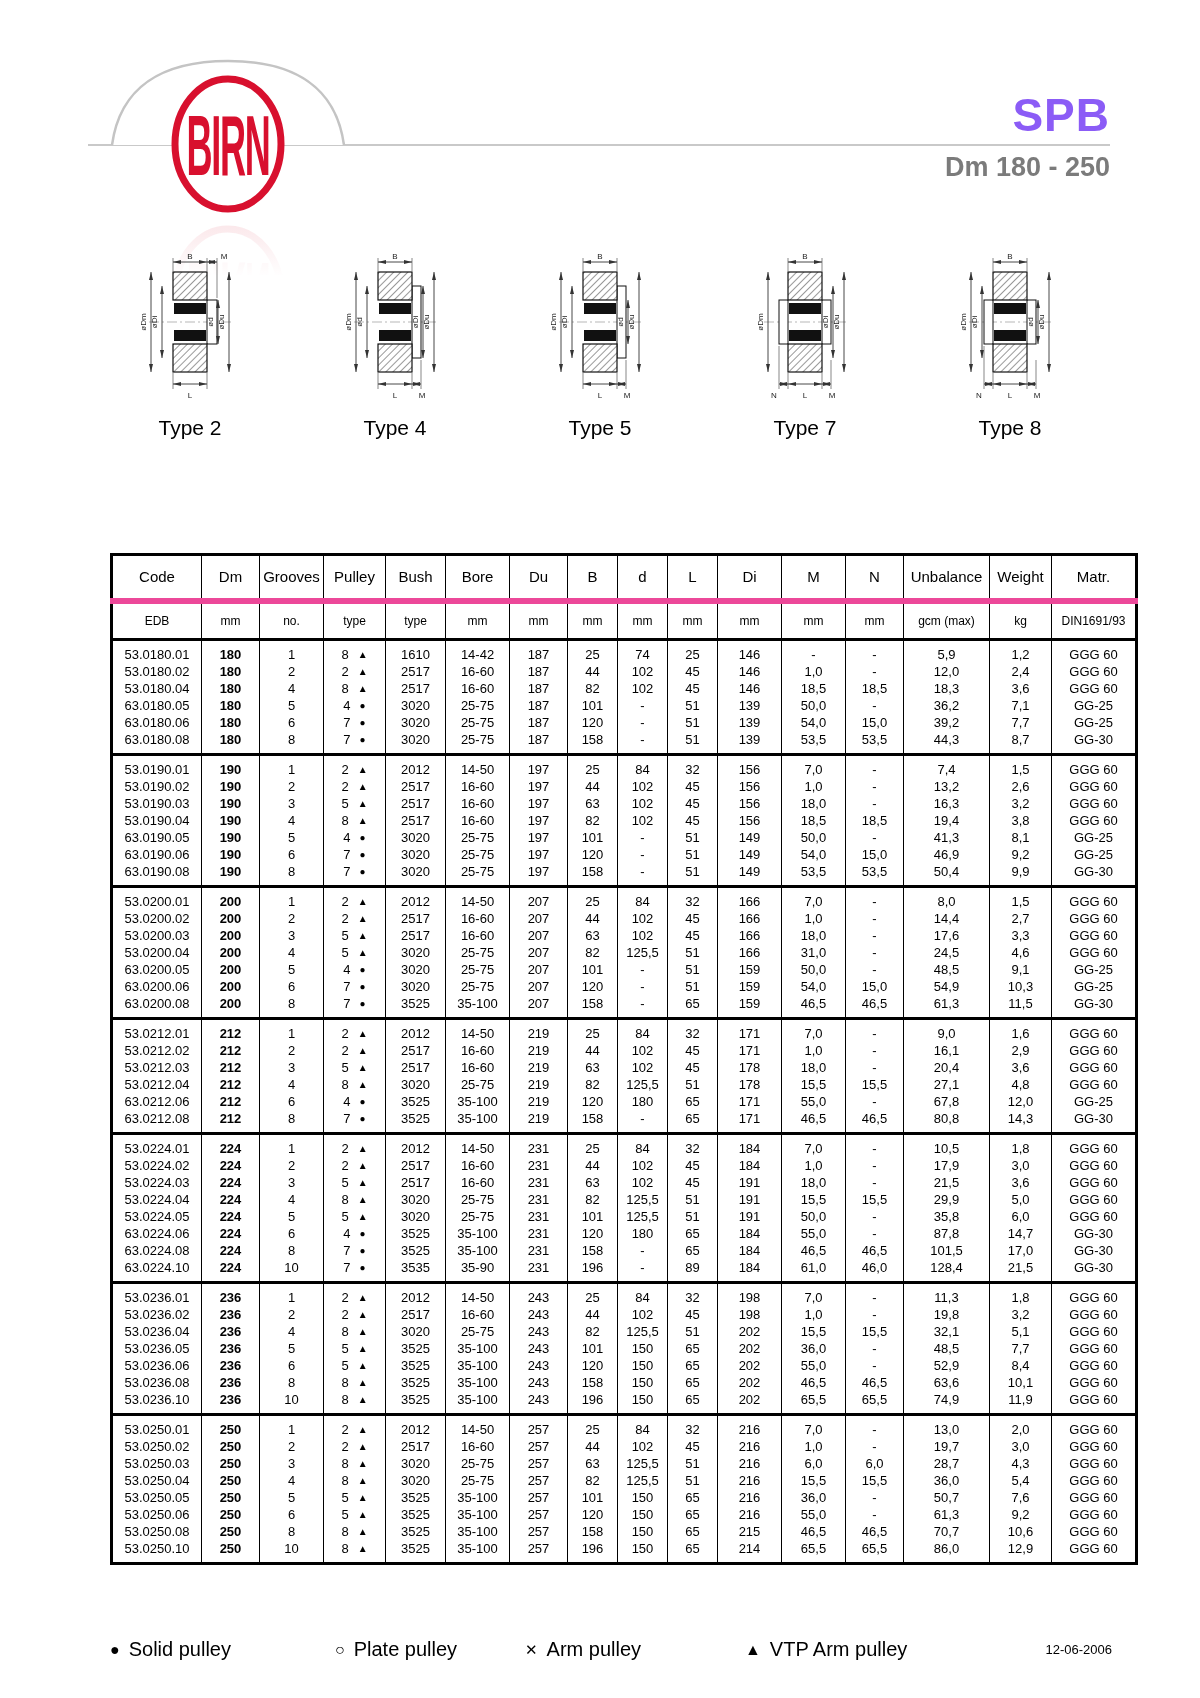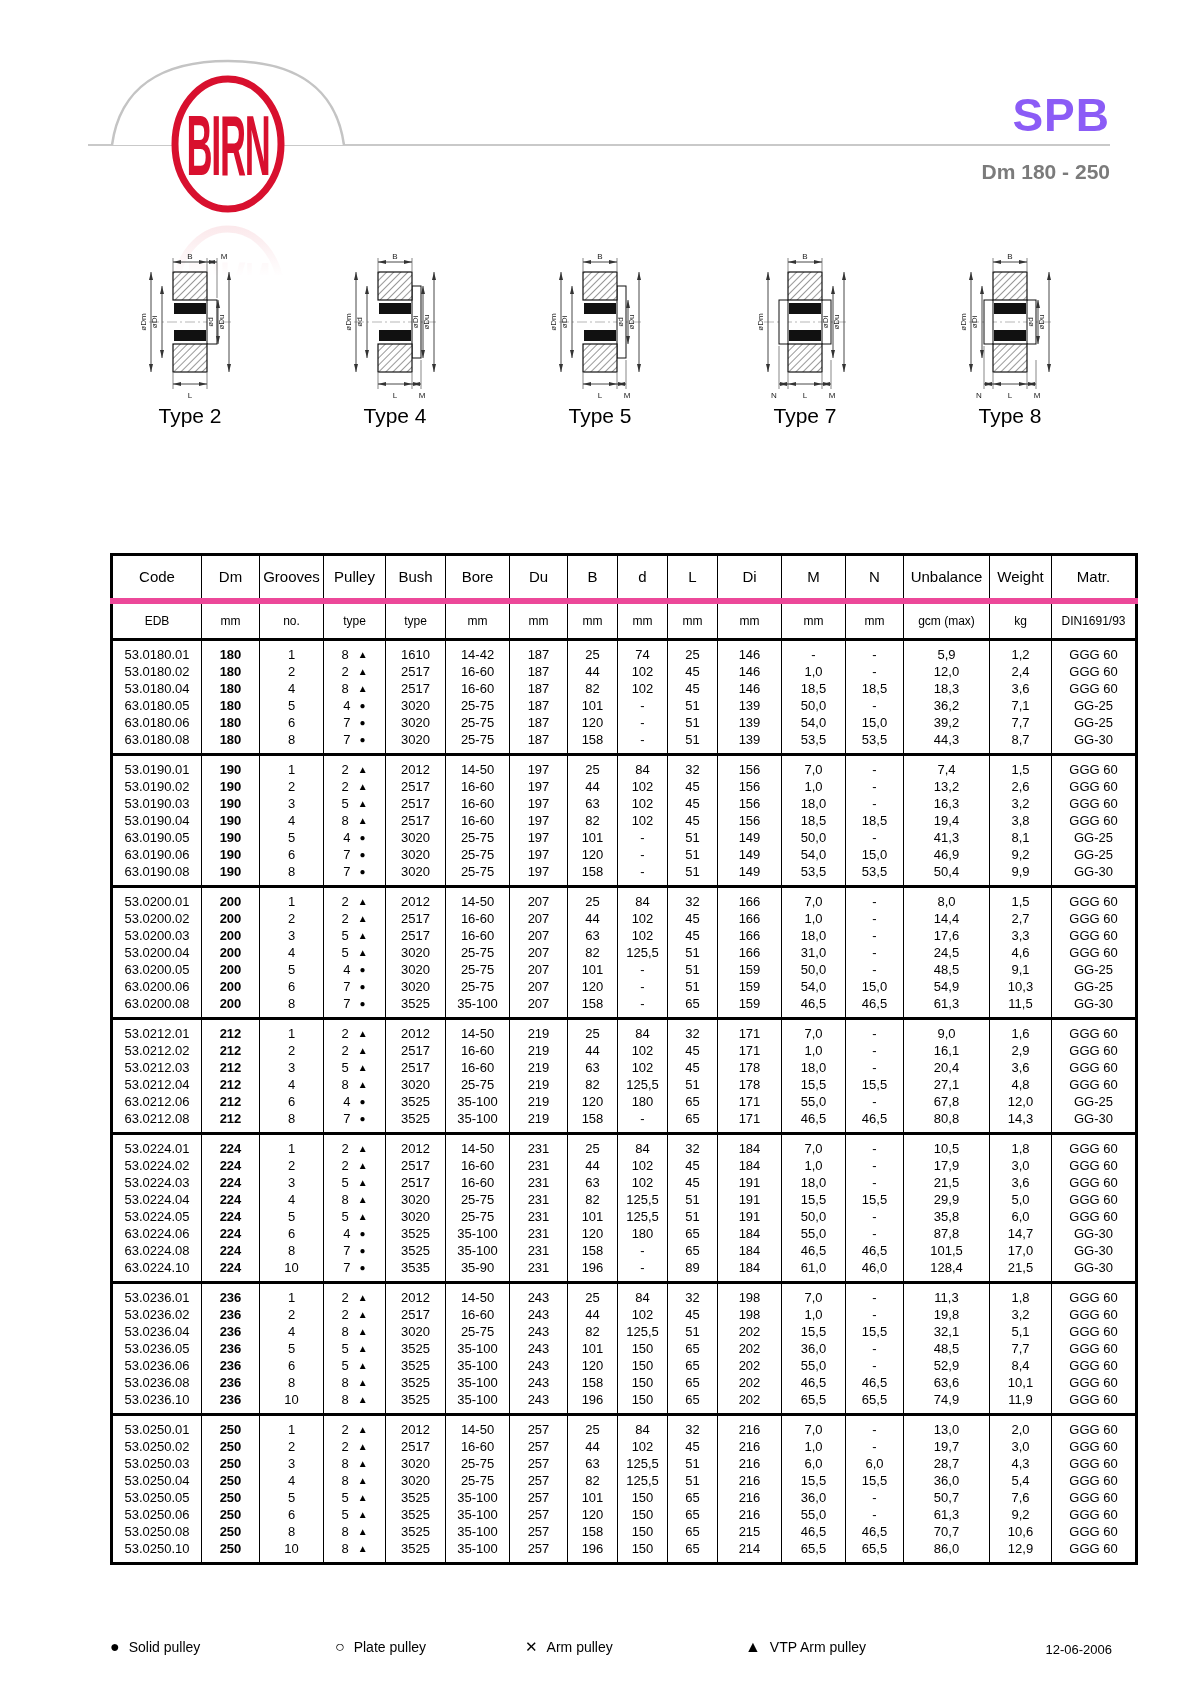--- a/index.html
+++ b/index.html
@@ -2,45 +2,45 @@
 <html><head>
 <meta charset="utf-8">
 <style>
   *{margin:0;padding:0;box-sizing:border-box}
   html,body{width:1200px;height:1698px;background:#fff;color:#000;
     font-family:"Liberation Sans",sans-serif;position:relative;overflow:hidden}
   
   .hdr-line{position:absolute;left:88px;top:144px;width:1022px;height:2px;background:#c9c9c9}
   .logo-svg{position:absolute;left:60px;top:45px}
   .title{position:absolute;right:90px;top:88px;font-size:46px;font-weight:bold;color:#8b5cf6;letter-spacing:1px}
-  .subtitle{position:absolute;right:90px;top:160px;font-size:21px;font-weight:bold;color:#7b7b7b}
+  .subtitle{position:absolute;right:90px;top:152px;font-size:27px;font-weight:bold;color:#7b7b7b}
   
   .draw-row{position:absolute;top:252px;left:95px;width:1010px;display:flex;justify-content:space-between}
   .fig{display:flex;flex-direction:column;align-items:center;width:190px}
-  .fig .cap{margin-top:0;font-size:21px;color:#000}
+  .fig .cap{margin-top:12px;font-size:21px;color:#000}
   
   .tbl-wrap{position:absolute;top:553px;left:110px;width:1025px}
   table{border-collapse:collapse;width:100%;table-layout:fixed;border:3px solid #000}
   th,td{text-align:center;vertical-align:middle;border-left:1px solid #000;border-right:1px solid #000;
     white-space:nowrap;overflow:hidden}
   tr.main th{font-weight:normal;font-size:15px;height:46px;border-bottom:6px solid #ec4899}
   tr.units th{font-weight:normal;font-size:12px;height:39px}
   thead{border-bottom:3px solid #000}
   tbody{border-top:3px solid #000}
   td{font-size:13px;height:17px;line-height:17px}
   tbody tr:first-child td{padding-top:5px}
   tbody tr:last-child td{padding-bottom:5px}
   td.dm{font-weight:bold}
   .pmark{margin-left:9px;font-size:10px;vertical-align:1px}
   
   .legend{position:absolute;top:1638px;left:110px;width:900px;height:24px}
   .lg-item{position:absolute;top:0;display:flex;align-items:center}
   .lg-sym{font-size:16px;margin-right:9px}
   .lg-sym.xm{font-size:15px}
-  .lg-lab{font-size:14px}
+  .lg-lab{font-size:20px}
   .date{position:absolute;top:1642px;right:88px;font-size:13px}
 </style>
 </head>
 <body>
 
 <div class="hdr-line"></div>
 <svg class="logo-svg" width="360" height="230" viewBox="0 0 360 230">
   <defs>
     <linearGradient id="fadeRef" x1="0" y1="0" x2="0" y2="1">
       <stop offset="0" stop-color="#fff" stop-opacity="0.35"></stop>

